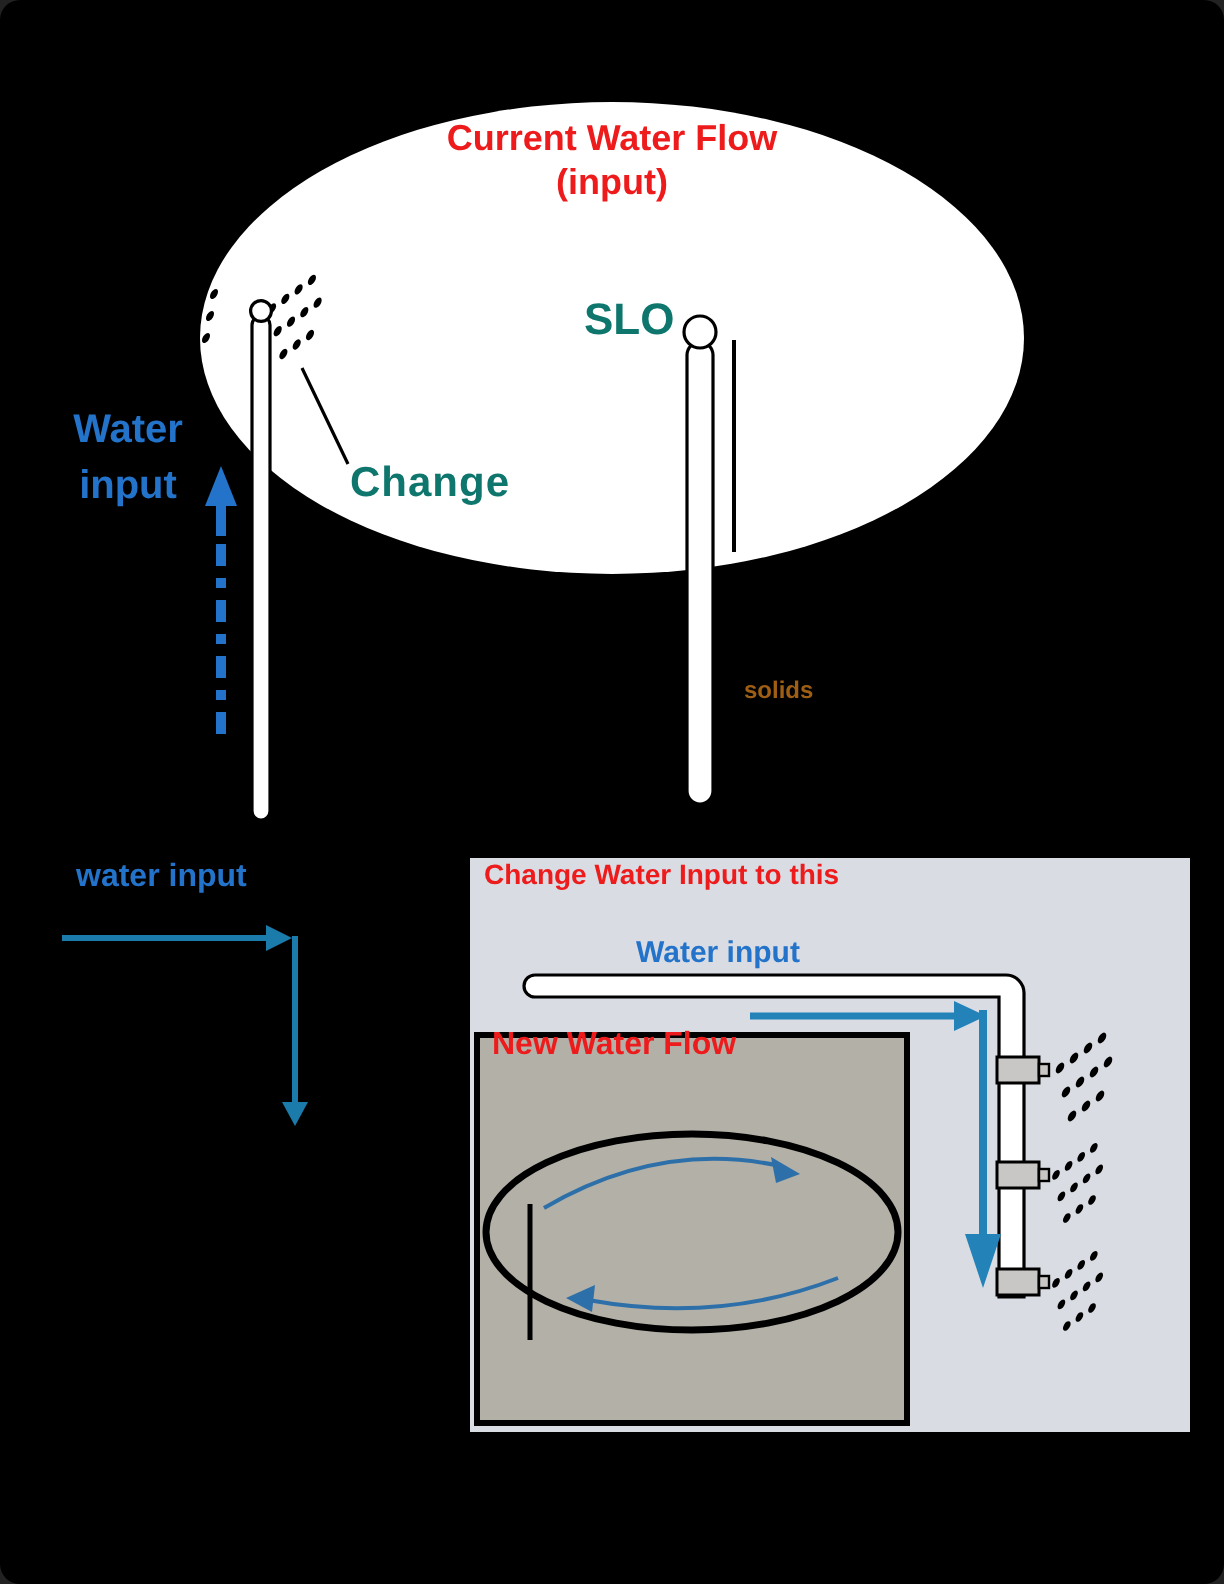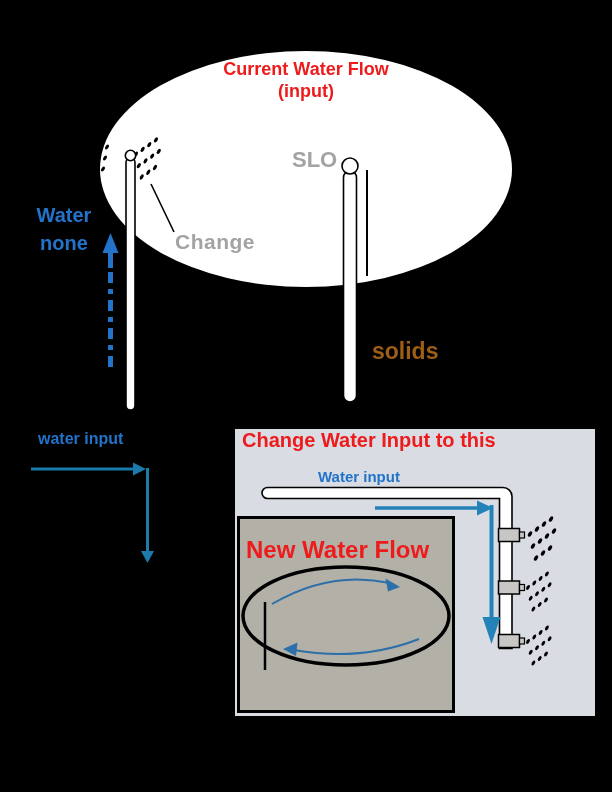--- a/index.html
+++ b/index.html
@@ -14,27 +14,28 @@
     --c-inset-bg:#d9dce2;
     --c-inner-box-bg:#b3b0a7;
     --c-nozzle-fill:#c9c7c5;
   }
   html,body{margin:0;padding:0;background:#222;}
   #page{
     position:relative;width:612px;height:792px;
     background:var(--c-background);
     font-family:"Liberation Sans",sans-serif;
     overflow:hidden;
+    border-radius:10px;
   }
   #shapes{position:absolute;left:0;top:0;}
   .lbl{position:absolute;font-weight:bold;white-space:nowrap;}
   .red{color:var(--c-red-label);}
   .blue{color:var(--c-blue-label);}
   .brown{color:var(--c-brown-label);}
-  .black{color:#a3a3a3;}
+  .black{color:#0f766e;}
   .center{text-align:center;}
 </style>
 </head>
 <body>
 
 <div id="page">
 
   <svg id="shapes" width="612" height="792" viewBox="0 0 612 792">
     <defs>
       <g id="spray11">
@@ -141,26 +142,26 @@
     <div>Current Water Flow</div>
     <div>(input)</div>
   </div>
 
   <div class="lbl black" style="left:292px;top:147px;font-size:22px;">SLO</div>
 
   <div class="lbl black" style="left:175px;top:230px;font-size:21px;letter-spacing:0.5px;">Change</div>
 
   <div class="lbl blue center" style="left:25px;top:201px;width:78px;font-size:20px;line-height:28px;">
     <div>Water</div>
-    <div>none</div>
+    <div>input</div>
   </div>
 
-  <div class="lbl brown" style="left:372px;top:338px;font-size:23px;">solids</div>
+  <div class="lbl brown" style="left:372px;top:338px;font-size:12px;">solids</div>
 
   <div class="lbl blue" style="left:38px;top:430px;font-size:16px;">water input</div>
 
-  <div class="lbl red" style="left:242px;top:429px;font-size:20px;">Change Water Input to this</div>
+  <div class="lbl red" style="left:242px;top:429px;font-size:14px;">Change Water Input to this</div>
 
   <div class="lbl blue" style="left:318px;top:468px;font-size:15px;">Water input</div>
 
-  <div class="lbl red" style="left:246px;top:536px;font-size:24px;">New Water Flow</div>
+  <div class="lbl red" style="left:246px;top:514px;font-size:16px;">New Water Flow</div>
 
 </div>
 
 </body></html>

